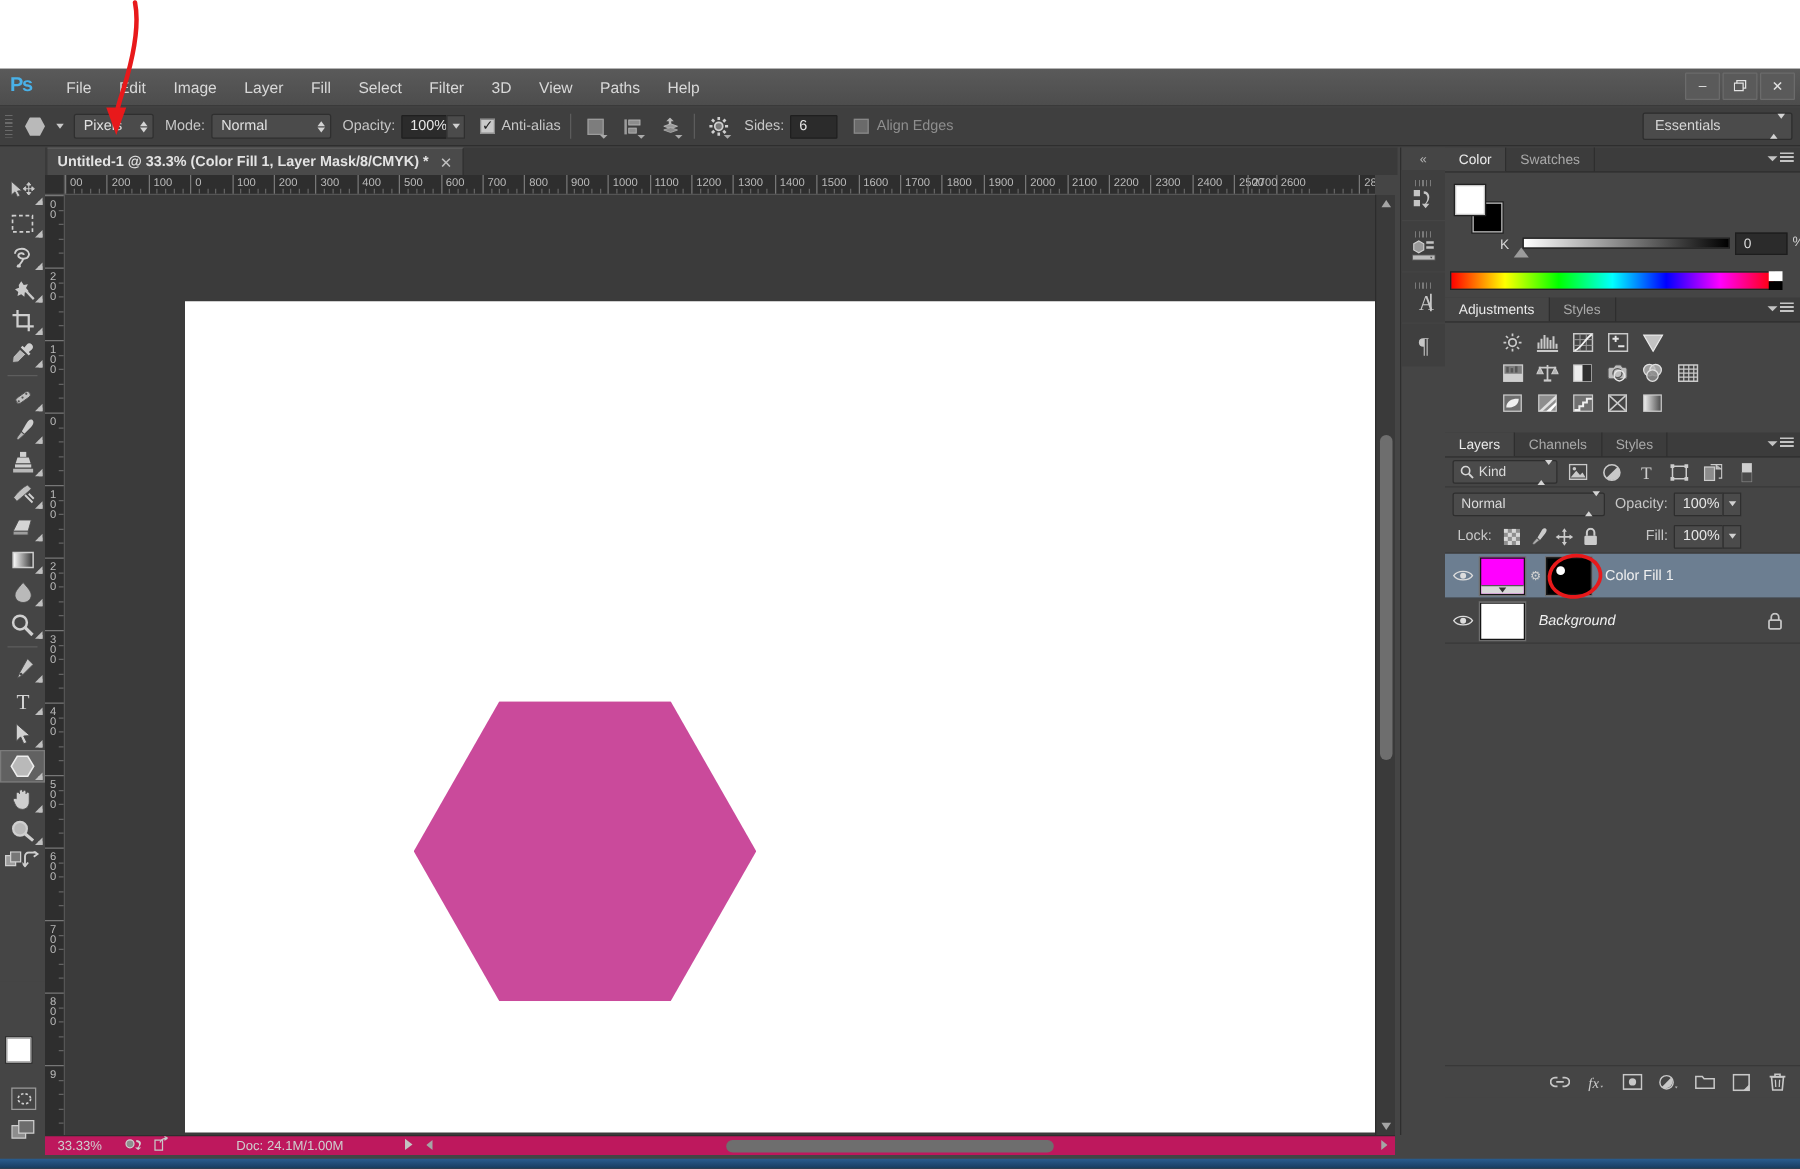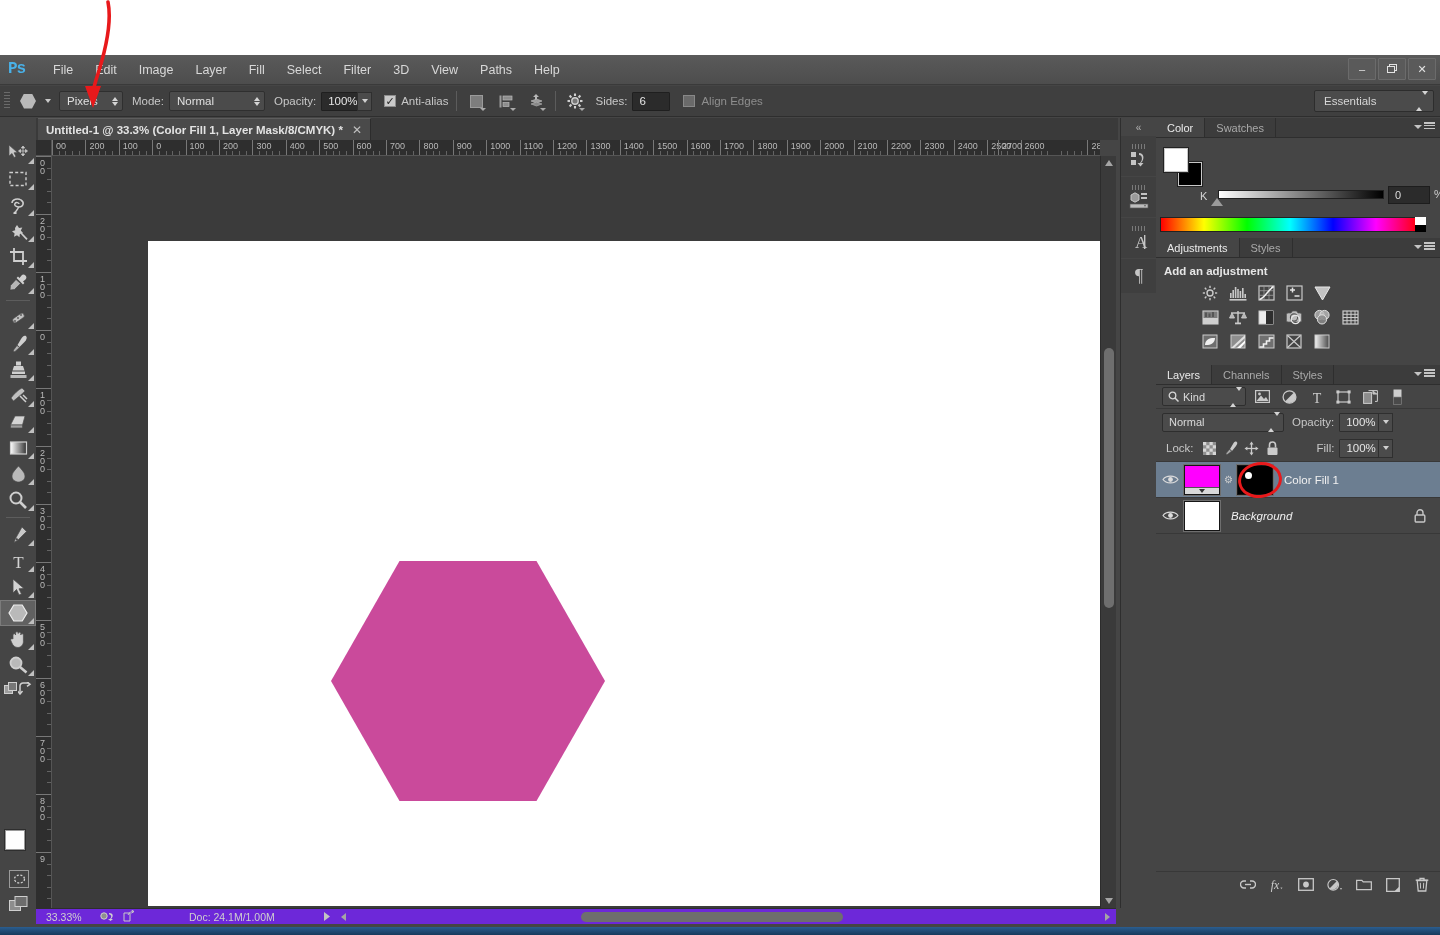--- a/index.html
+++ b/index.html
@@ -9,21 +9,21 @@
 
   
   .desktop-top{ position:absolute; left:0; top:0; width:1440px; height:55px; background:#fff; }
   .taskbar{ position:absolute; left:0; bottom:0; width:1440px; height:8px;
      background:linear-gradient(#2a5d8f,#173a5c); }
 
   
   .titlebar{ position:absolute; left:0; top:55px; width:1440px; height:30px;
      background:linear-gradient(#5a5a5a,#4d4d4d); border-bottom:1px solid #3a3a3a; }
   .ps-logo{ position:absolute; left:8px; top:5px; width:24px; height:20px;
-     color:#49b1e8; font-weight:bold; font-size:16px; font-family:Liberation Mono, monospace;
+     color:#49b1e8; font-weight:bold; font-size:16px; font-family:Liberation Sans, sans-serif;
      letter-spacing:-1px; }
   .menubar{ position:absolute; left:42px; top:0; height:30px; display:flex; align-items:center; }
   .menu-item{ padding:0 11px; height:30px; line-height:30px; font-size:12.5px; color:#d8d8d8;
      cursor:default; }
   .winbtns{ position:absolute; right:4px; top:3px; display:flex; gap:2px; }
   .winbtn{ width:28px; height:22px; background:#5a5a5a; border:1px solid #6b6b6b;
      color:#e2e2e2; font-size:11px; display:flex; align-items:center; justify-content:center;
      border-radius:1px; }
 
   
@@ -98,21 +98,21 @@
   .vscroll{ position:absolute; left:1100px; top:156px; width:16px; height:752px; background:#3a3a3a;
      border-left:1px solid #2c2c2c; }
   .vthumb{ position:absolute; left:3px; top:192px; width:10px; height:260px; background:#6e6e6e;
      border-radius:5px; }
   .varrow{ position:absolute; left:0; width:16px; height:14px; display:flex;
      align-items:center; justify-content:center; }
   .varrow.up{ top:0; } .varrow.down{ bottom:0; }
 
   
   .statusbar{ position:absolute; left:36px; top:908px; width:1080px; height:16px;
-     background:#6d28d9; display:flex; align-items:center; font-size:10.5px; color:#cfcfcf;
+     background:#be185d; display:flex; align-items:center; font-size:10.5px; color:#cfcfcf;
      border-top:1px solid #2e2e2e; }
   .zoomfield{ padding-left:10px; width:64px; }
   .docinfo{ margin-left:10px; }
   .hthumb{ position:absolute; left:545px; top:3px; width:262px; height:10px;
      background:#6e6e6e; border-radius:5px; }
 
   
   .toolbar{ position:absolute; left:0; top:140px; width:36px; height:645px; background:#454545; }
   .tool{ position:relative; width:36px; height:26px; display:flex; align-items:center;
      justify-content:center; }
@@ -963,21 +963,20 @@
     <div class="panel">
       <div class="panel-tabs">
         <div class="ptab active">Adjustments</div>
         <div class="ptab">Styles</div>
         <div class="pmenu">
             <span class="tri"></span>
             <span class="bars"></span>
           </div>
       </div>
       <div class="adjbody">
-        <div class="adjtitle">Add an adjustment</div>
         <div class="adjrow">
           <div class="adjicon">
             <svg width="17" height="16" viewBox="0 0 17 16">
                 <circle cx="8" cy="8" r="3" fill="none" stroke="#cbcbcb" stroke-width="1.4"></circle>
                 <g stroke="#cbcbcb" stroke-width="1.4">
                   <line x1="8" y1="0.8" x2="8" y2="3"></line>
                   <line x1="8" y1="13" x2="8" y2="15.2"></line>
                   <line x1="0.8" y1="8" x2="3" y2="8"></line>
                   <line x1="13" y1="8" x2="15.2" y2="8"></line>
                   <line x1="2.8" y1="2.8" x2="4.4" y2="4.4"></line>

